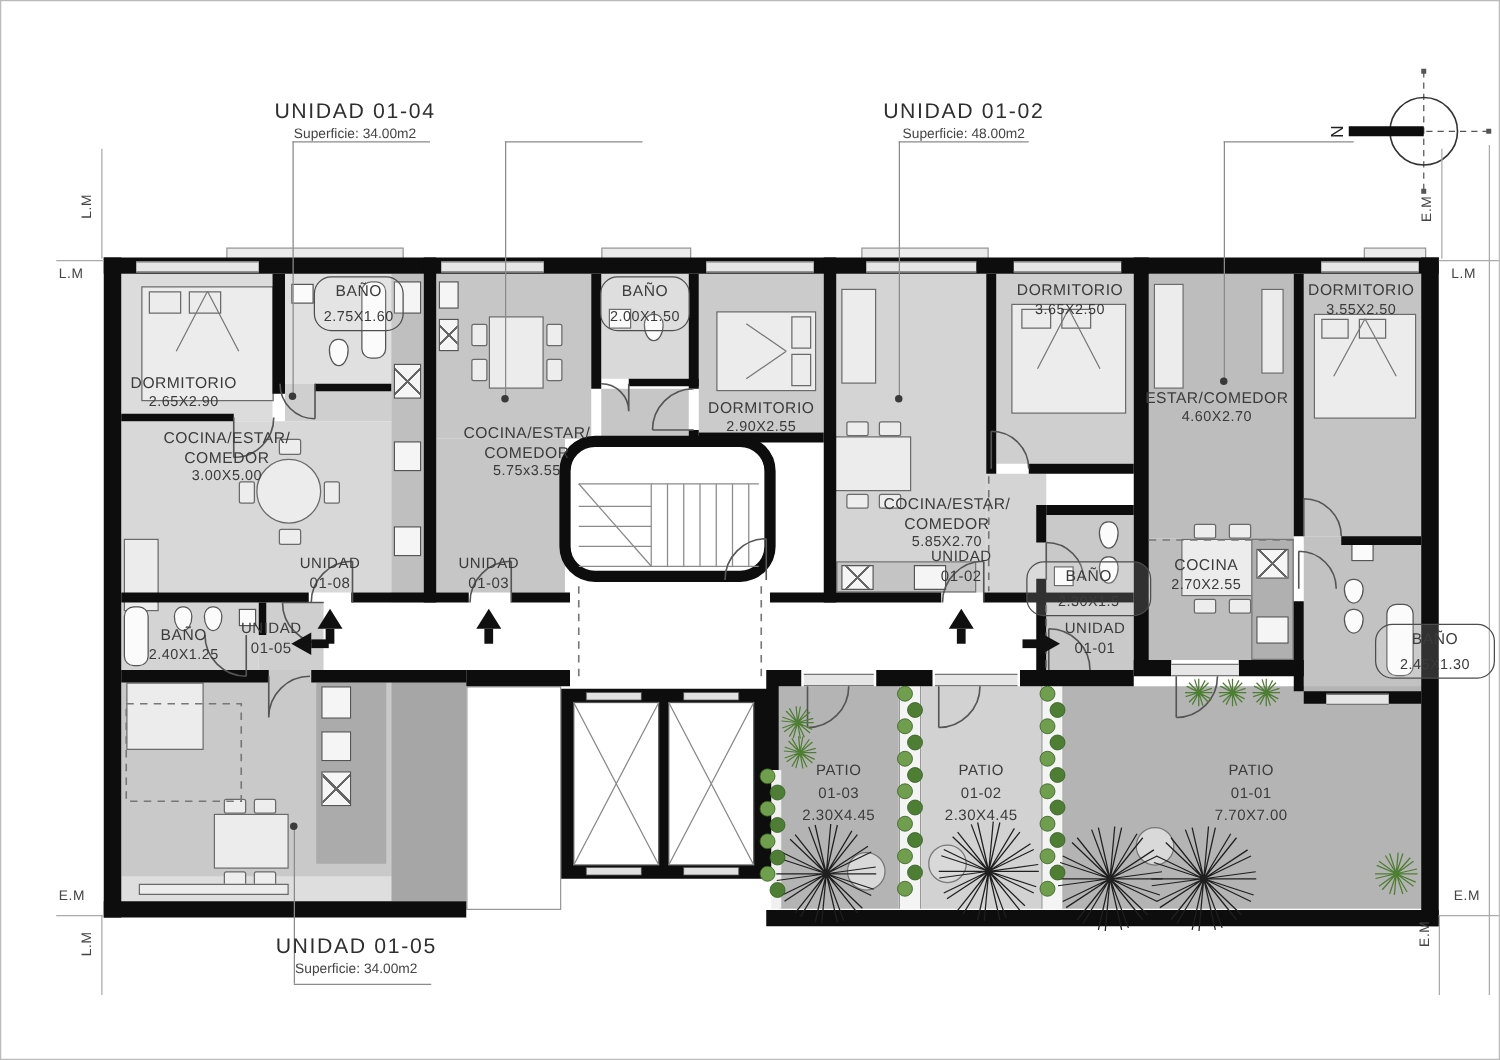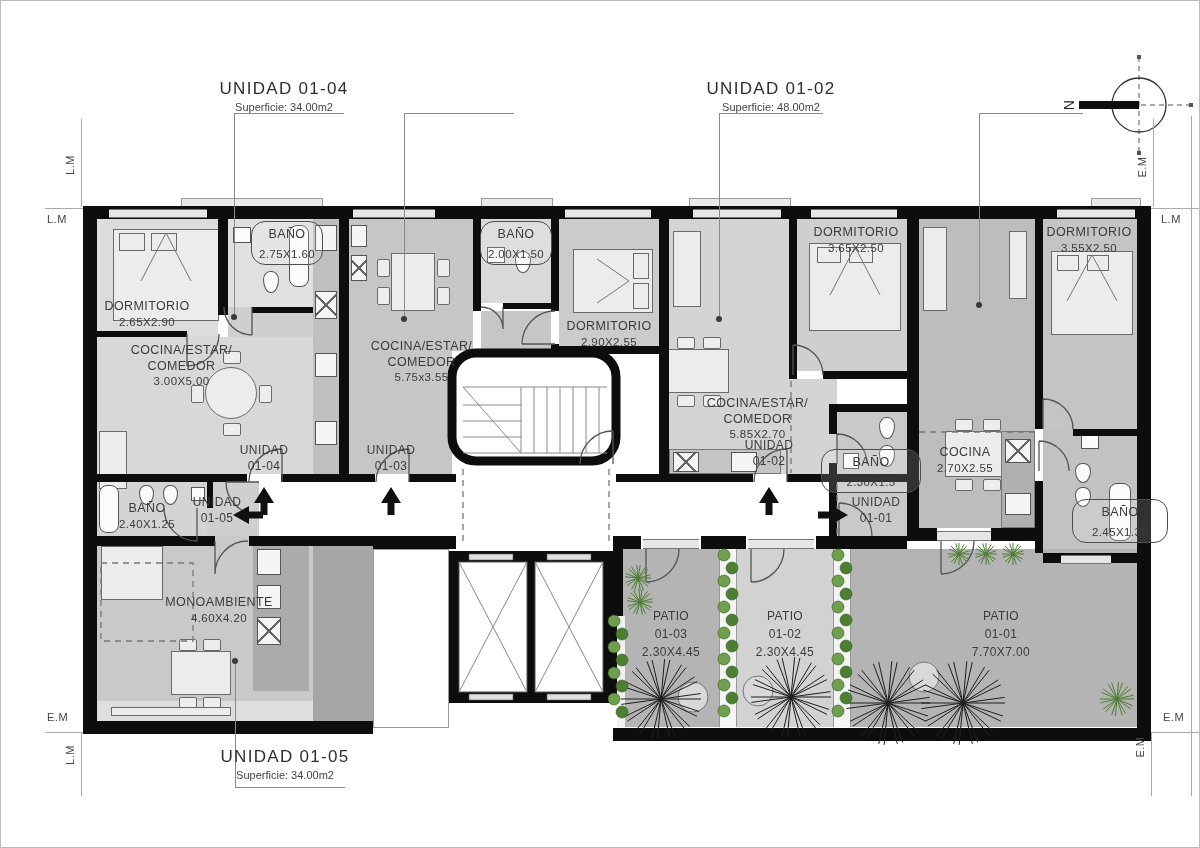--- a/index.html
+++ b/index.html
@@ -446,46 +446,46 @@
     <div class="rn">COCINA/ESTAR/</div>
     <div class="rn">COMEDOR</div>
     <div class="rd">5.85X2.70</div>
   </div>
   <div class="lbl" style="left:820px;top:448px;width:100px">
     <span class="pill">
       <span class="rn">BAÑO</span>
       <span class="rd">2.30X1.5</span>
     </span>
   </div>
+  <div class="lbl" style="left:900px;top:310px;width:145px">
+    <div class="rn">ESTAR/COMEDOR</div>
+    <div class="rd">4.60X2.70</div>
+  </div>
   <div class="lbl" style="left:1036px;top:224px;width:104px">
     <div class="rn">DORMITORIO</div>
     <div class="rd">3.55X2.50</div>
   </div>
   <div class="lbl" style="left:912px;top:444px;width:104px">
     <div class="rn">COCINA</div>
     <div class="rd">2.70X2.55</div>
   </div>
-  <div class="lbl" style="left:1071px;top:498px;width:96px">
+  <div class="lbl" style="left:1099px;top:498px;width:96px">
     <span class="pill">
       <span class="rn">BAÑO</span>
       <span class="rd">2.45X1.30</span>
     </span>
   </div>
   <div class="lbl" style="left:100px;top:500px;width:92px">
     <div class="rn">BAÑO</div>
     <div class="rd">2.40X1.25</div>
   </div>
-  <div class="lbl" style="left:126px;top:594px;width:184px">
-    <div class="rn">MONOAMBIENTE</div>
-    <div class="rd">4.60X4.20</div>
-  </div>
 
   <div class="lbl ent" style="left:236px;top:442px;width:54px">
     <div>UNIDAD</div>
-    <div>01-04</div>
+    <div>01-08</div>
   </div>
   <div class="lbl ent" style="left:363px;top:442px;width:54px">
     <div>UNIDAD</div>
     <div>01-03</div>
   </div>
   <div class="lbl ent" style="left:741px;top:437px;width:54px">
     <div>UNIDAD</div>
     <div>01-02</div>
   </div>
   <div class="lbl ent" style="left:189px;top:494px;width:54px">

